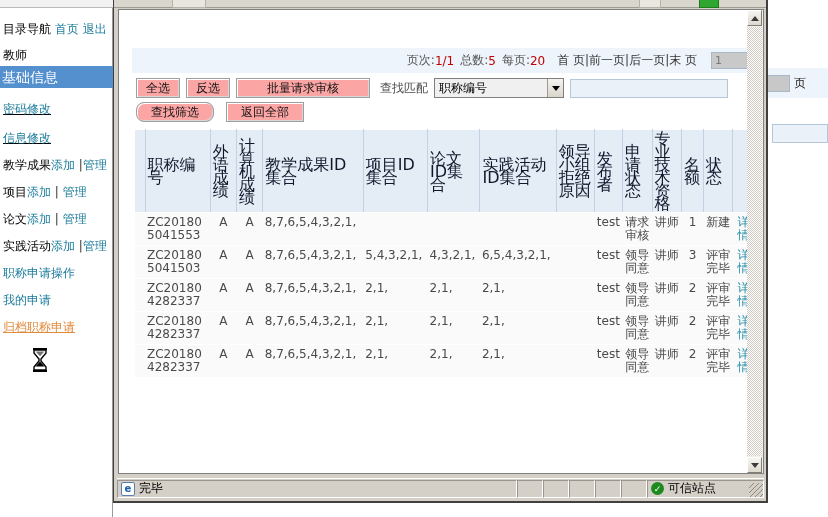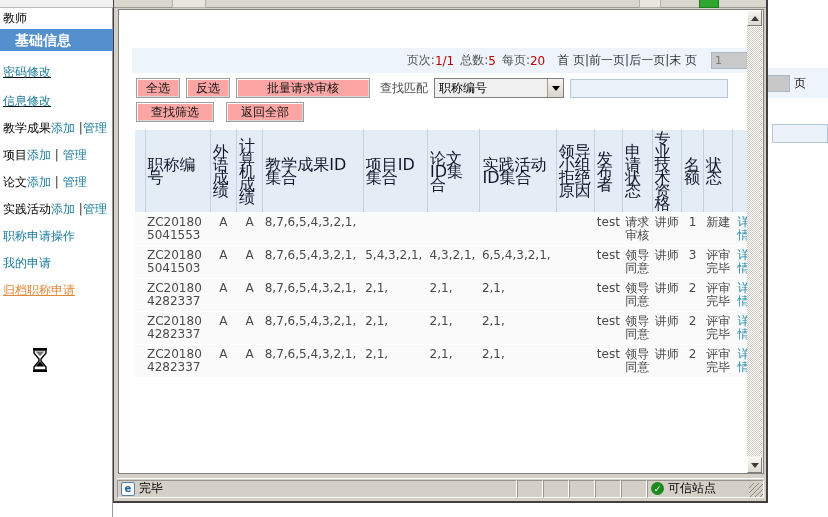--- a/index.html
+++ b/index.html
@@ -40,22 +40,22 @@
     background: #f2f2f2; border-bottom: 1px solid #b9b9b9;
   }
   .sb-row { padding: 0 3px; line-height: 15px; white-space: nowrap; }
   .sb-link { color: #1a7b9b; text-decoration: none; }
   .sb-plain { color: #000; }
   .sb-sep { color: #333; }
   .sb-head { margin-top: 10px; }
   .sb-teacher { margin-top: 11px; color: #000; }
   .sb-selected {
     margin-top: 3px; background: #5490cd; color: #ffffff;
-    height: 22px; line-height: 22px; padding-left: 15px;
-    font-size: 14px; width: 128px; font-weight: bold;
+    height: 22px; line-height: 22px; padding-left: 2px;
+    font-size: 14px; width: 128px;
   }
   .sb-item { margin-top: 14px; text-decoration: underline; }
   .sb-item2 { margin-top: 12px; }
   .sb-last {
     margin-top: 12px; color: #e08a3c; text-decoration: underline;
     position: relative;
   }
 
   
   .cursor-hourglass {
@@ -237,20 +237,25 @@
     <div class="bg-pagenav">
       <div class="bg-pagebox"></div>
       <span class="bg-pagelabel">页</span>
     </div>
     <div class="bg-input"></div>
   </div>
 
   <div class="sidebar">
     <div class="sb-top"></div>
 
+    <div class="sb-row sb-head" style="padding-top:12px;">
+      <span class="sb-plain">目录导航</span>
+      <a class="sb-link" href="#">首页</a>
+      <a class="sb-link" href="#">退出</a>
+    </div>
 
     <div class="sb-row sb-teacher">教师</div>
 
     <div class="sb-selected">
       <span>基础信息</span>
     </div>
 
     <div class="sb-row sb-item">
       <a class="sb-link" href="#">密码修改</a>
     </div>
@@ -337,21 +342,21 @@
             <span class="lbl-match">查找匹配</span>
             <div class="sel">
               <span>职称编号</span>
               <span class="sel-arrow">
                 <span style="width:0;height:0;border-left:4px solid transparent;border-right:4px solid transparent;border-top:5px solid #000;"></span>
               </span>
             </div>
             <input class="txt-input" type="text" value="" style="">
           </div>
           <div class="ctrl-row">
-            <button class="btn" style="padding:0 14px;">查找筛选</button>
+            <button class="btn" style="padding:0 14px;border-radius:8px;">查找筛选</button>
             <button class="btn" style="padding:0 14px;margin-left:6px;">返回全部</button>
           </div>
         </div>
 
         <table class="grid">
           <thead>
             <tr>
               <th style="width:10px;"></th>
               <th style="width:62px;">职称编号</th>
               <th style="width:25px;">外语成绩</th>

